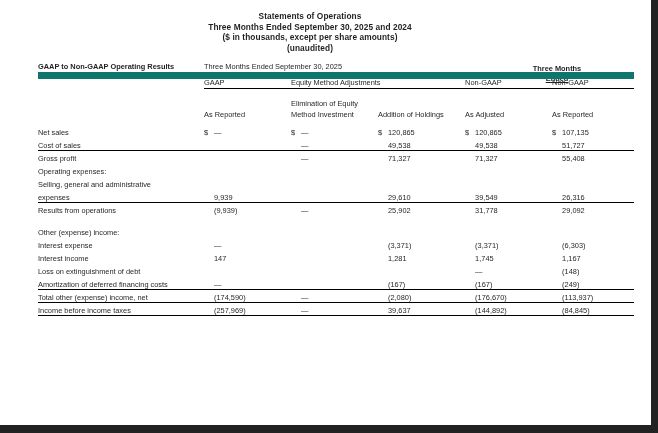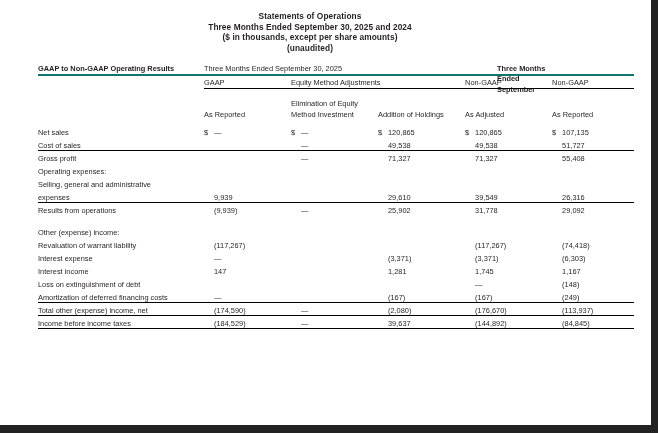--- a/index.html
+++ b/index.html
@@ -93,21 +93,21 @@
     white-space: nowrap;
   }
   .lbl { white-space: nowrap; }
 
   
   tr.r { height: 13px; }
   tr.spacer { height: 9px; }
   tr.spacer-sm { height: 5px; }
 
   
-  .rule-full td { border-bottom: 2px solid #0f766e; }
+  .rule-full td { border-bottom: 7px solid #0f766e; }
   .underline-num { border-bottom: 1px solid #000000; }
 
   
   .hdr {
     font-weight: bold;
     text-align: center;
     white-space: nowrap;
   }
   .hdr-wrap {
     font-weight: bold;
@@ -115,42 +115,42 @@
     white-space: normal;
     line-height: 10.4px;
   }
   .sec-title { white-space: nowrap; }
 
   #hdr-2024 {
     position: absolute;
     left: 497px;
     top: 64px;
     width: 120px;
-    text-align: left;
+    text-align: center;
     font-weight: bold;
     font-size: 7.4px;
     line-height: 10.4px;
+    text-decoration: underline;
   }
 </style>
 </head>
 <body>
 
 <div id="page">
 
   <div id="title-block">
     <div>Statements of Operations</div>
     <div>Three Months Ended September 30, 2025 and 2024</div>
     <div>($ in thousands, except per share amounts)</div>
     <div>(unaudited)</div>
   </div>
 
   <div id="hdr-2024">
     <div>Three Months</div>
     <div>Ended</div>
-    <div>September</div>
   </div>
 
   <table id="stmt">
     <colgroup>
       <col class="c-label">
         <col class="c-sym">
         <col class="c-num">
         <col class="c-gap">
       <col class="c-sym">
         <col class="c-num">
@@ -302,37 +302,20 @@
 
     <tr class="spacer">
           <td colspan="15"></td>
         </tr>
 
     <tr class="r">
       <td class="lbl sec-title">Other (expense) income:</td>
       <td colspan="14"></td>
     </tr>
 
-    <tr class="r">
-      <td class="lbl">Revaluation of warrant liability</td>
-      <td class="sym"></td>
-      <td class="num">(117,267)</td>
-      <td></td>
-      <td class="sym"></td>
-      <td class="num"></td>
-      <td></td>
-      <td class="sym"></td>
-      <td class="num"></td>
-      <td></td>
-      <td class="sym"></td>
-      <td class="num">(117,267)</td>
-      <td></td>
-      <td class="sym"></td>
-      <td class="num">(74,418)</td>
-    </tr>
 
 
 
     <tr class="r">
       <td class="lbl">Interest expense</td>
       <td class="sym"></td>
       <td class="num">—</td>
       <td></td>
       <td class="sym"></td>
       <td class="num"></td>
@@ -415,21 +398,21 @@
       <td class="sym underline-num"></td>
       <td class="num underline-num">(176,670)</td>
       <td class="underline-num"></td>
       <td class="sym underline-num"></td>
       <td class="num underline-num">(113,937)</td>
     </tr>
 
     <tr class="r">
       <td class="lbl underline-num">Income before income taxes</td>
       <td class="sym underline-num"></td>
-      <td class="num underline-num">(184,529)</td>
+      <td class="num underline-num">(257,969)</td>
       <td class="underline-num"></td>
       <td class="sym underline-num"></td>
       <td class="num underline-num">—</td>
       <td class="underline-num"></td>
       <td class="sym underline-num"></td>
       <td class="num underline-num">39,637</td>
       <td class="underline-num"></td>
       <td class="sym underline-num"></td>
       <td class="num underline-num">(144,892)</td>
       <td class="underline-num"></td>

